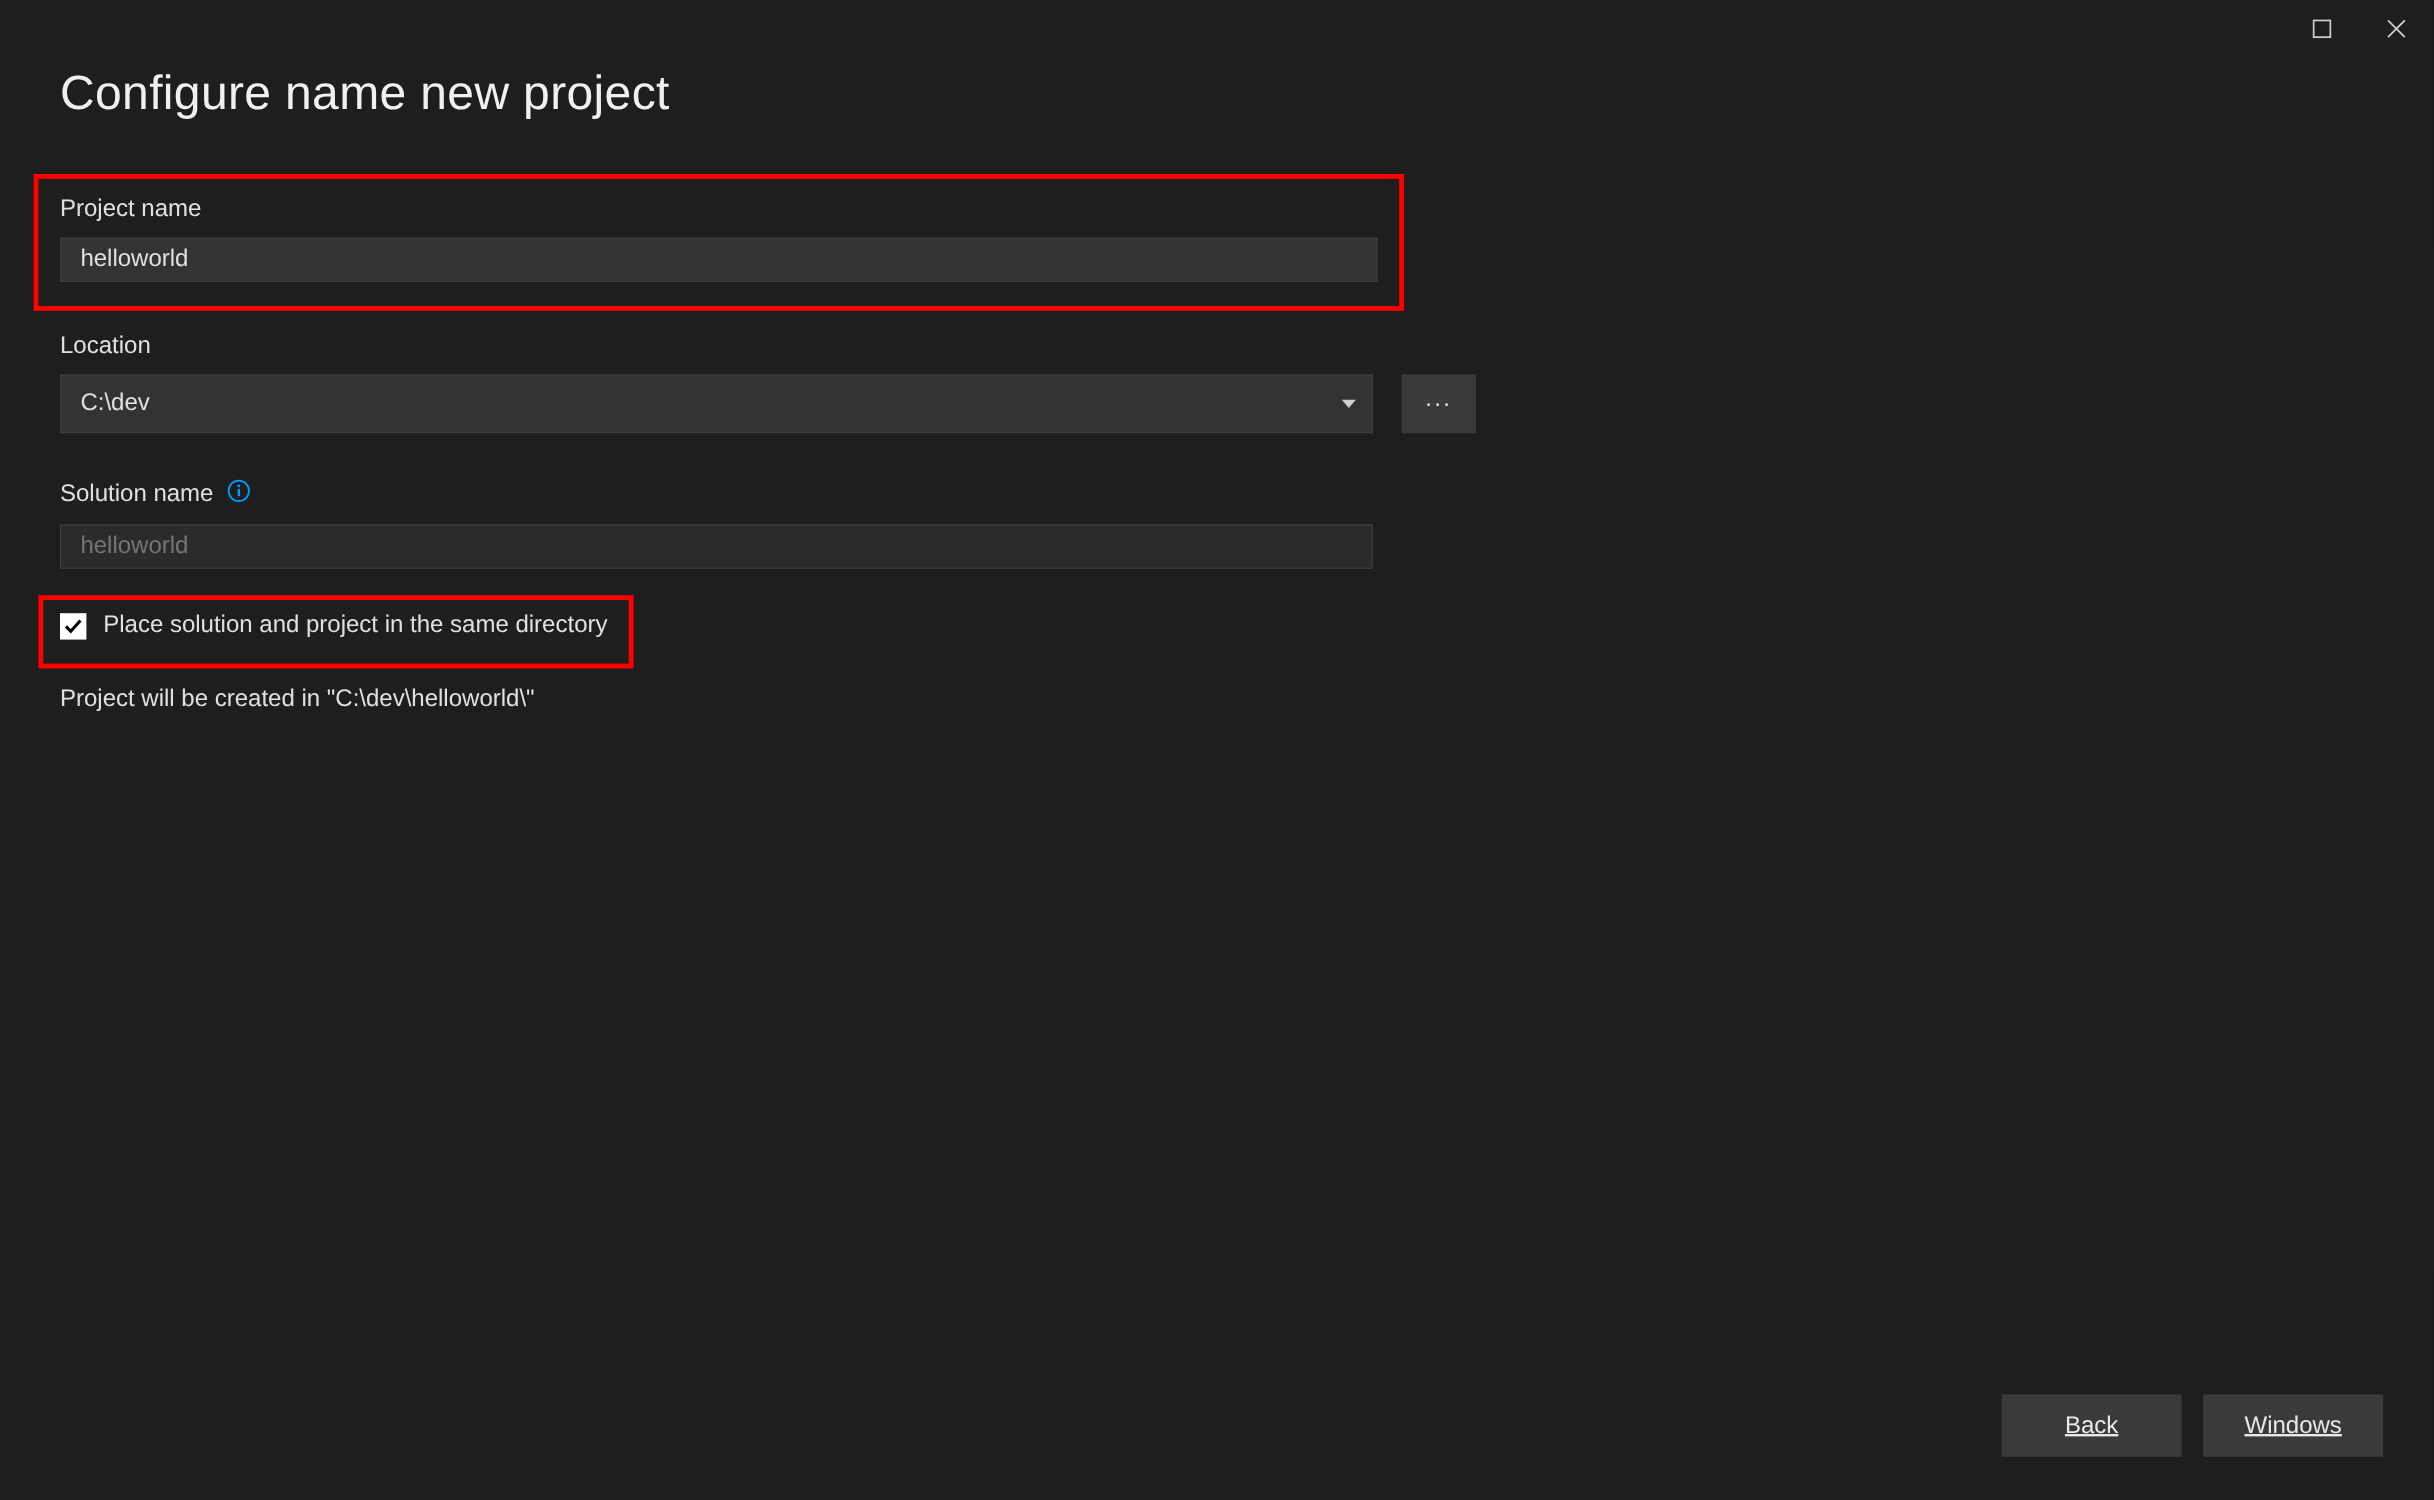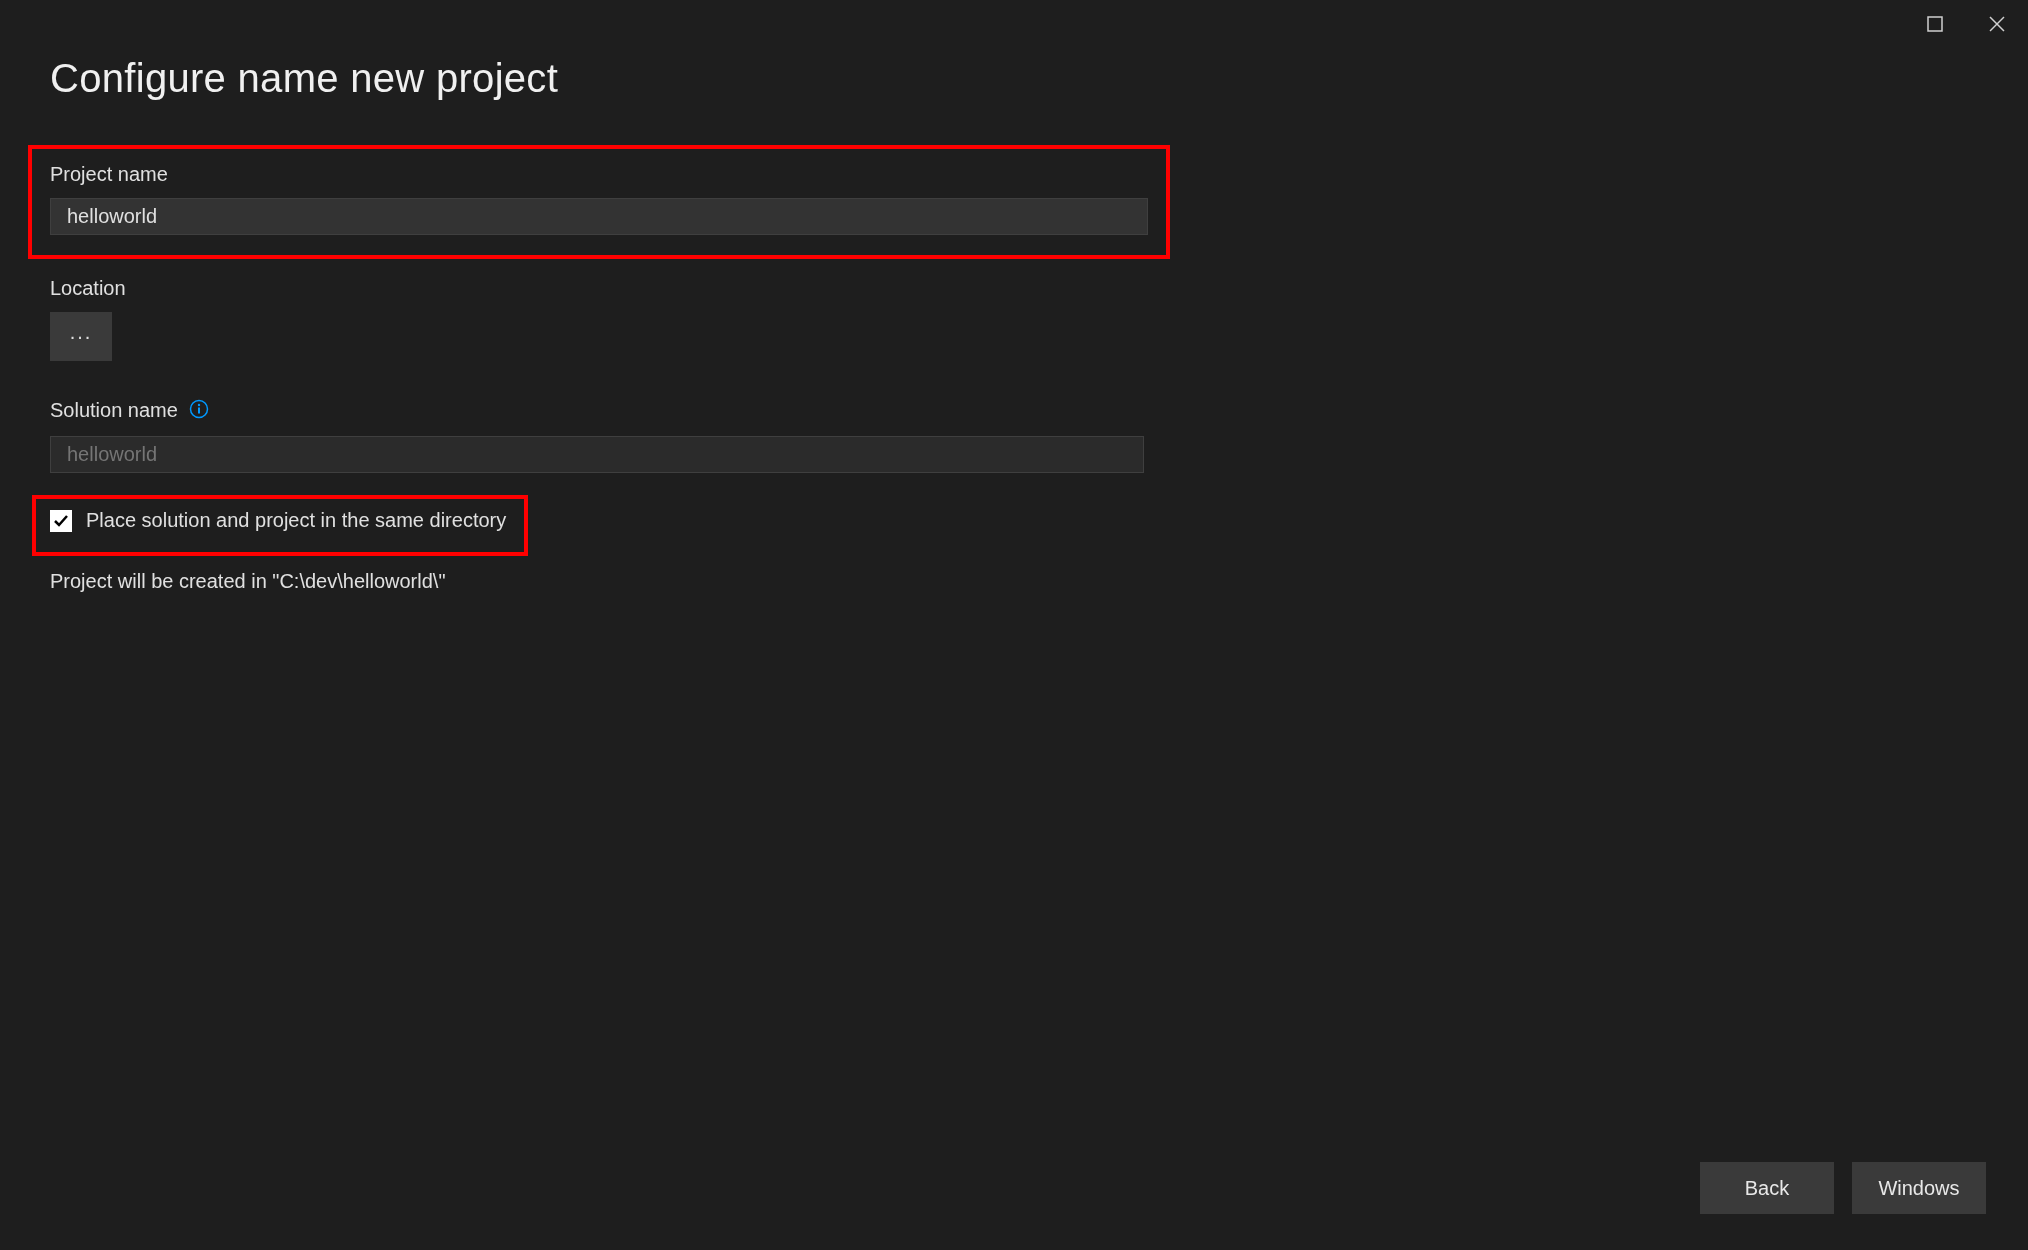--- a/index.html
+++ b/index.html
@@ -182,27 +182,28 @@
       color: #e0e0e0;
     }
     .footer {
       position: absolute;
       bottom: 36px;
       right: 42px;
       display: flex;
       gap: 18px;
     }
     .footer-btn {
-      width: 134px;
+      width: 150px;
       height: 52px;
       background: #3a3a3a;
       border: none;
       color: #e8e8e8;
       font-size: 20px;
       cursor: pointer;
+      text-decoration: underline;
     }
   </style>
 </head>
 <body>
 
 <div class="window-controls">
   <div class="window-ctrl">
     <svg width="16" height="16" viewBox="0 0 16 16">
         <rect x="1" y="1" width="14" height="14"></rect>
       </svg>
@@ -220,20 +221,30 @@
 
 
   <div class="group-project-name">
     <div class="field-label">Project name</div>
     <input type="text" class="text-input" value="helloworld" style="">
   </div>
 
   <div class="group-location">
     <div class="field-label">Location</div>
     <div class="location-row">
+      <div class="select-wrapper">
+        <div class="select-input">
+          <span>C:\dev</span>
+        </div>
+        <span class="select-caret">
+          <svg width="12" height="8" viewBox="0 0 12 8">
+              <polygon points="0,0 12,0 6,7" fill="#d0d0d0"></polygon>
+            </svg>
+        </span>
+      </div>
       <button class="browse-btn">...</button>
     </div>
   </div>
 
   <div class="group-solution">
     <div class="field-label">
       <span>Solution name</span>
       <span class="info-icon">
         <svg width="20" height="20" viewBox="0 0 20 20">
           <circle cx="10" cy="10" r="8.5" fill="none" stroke="#0099ff" stroke-width="1.5"></circle>

